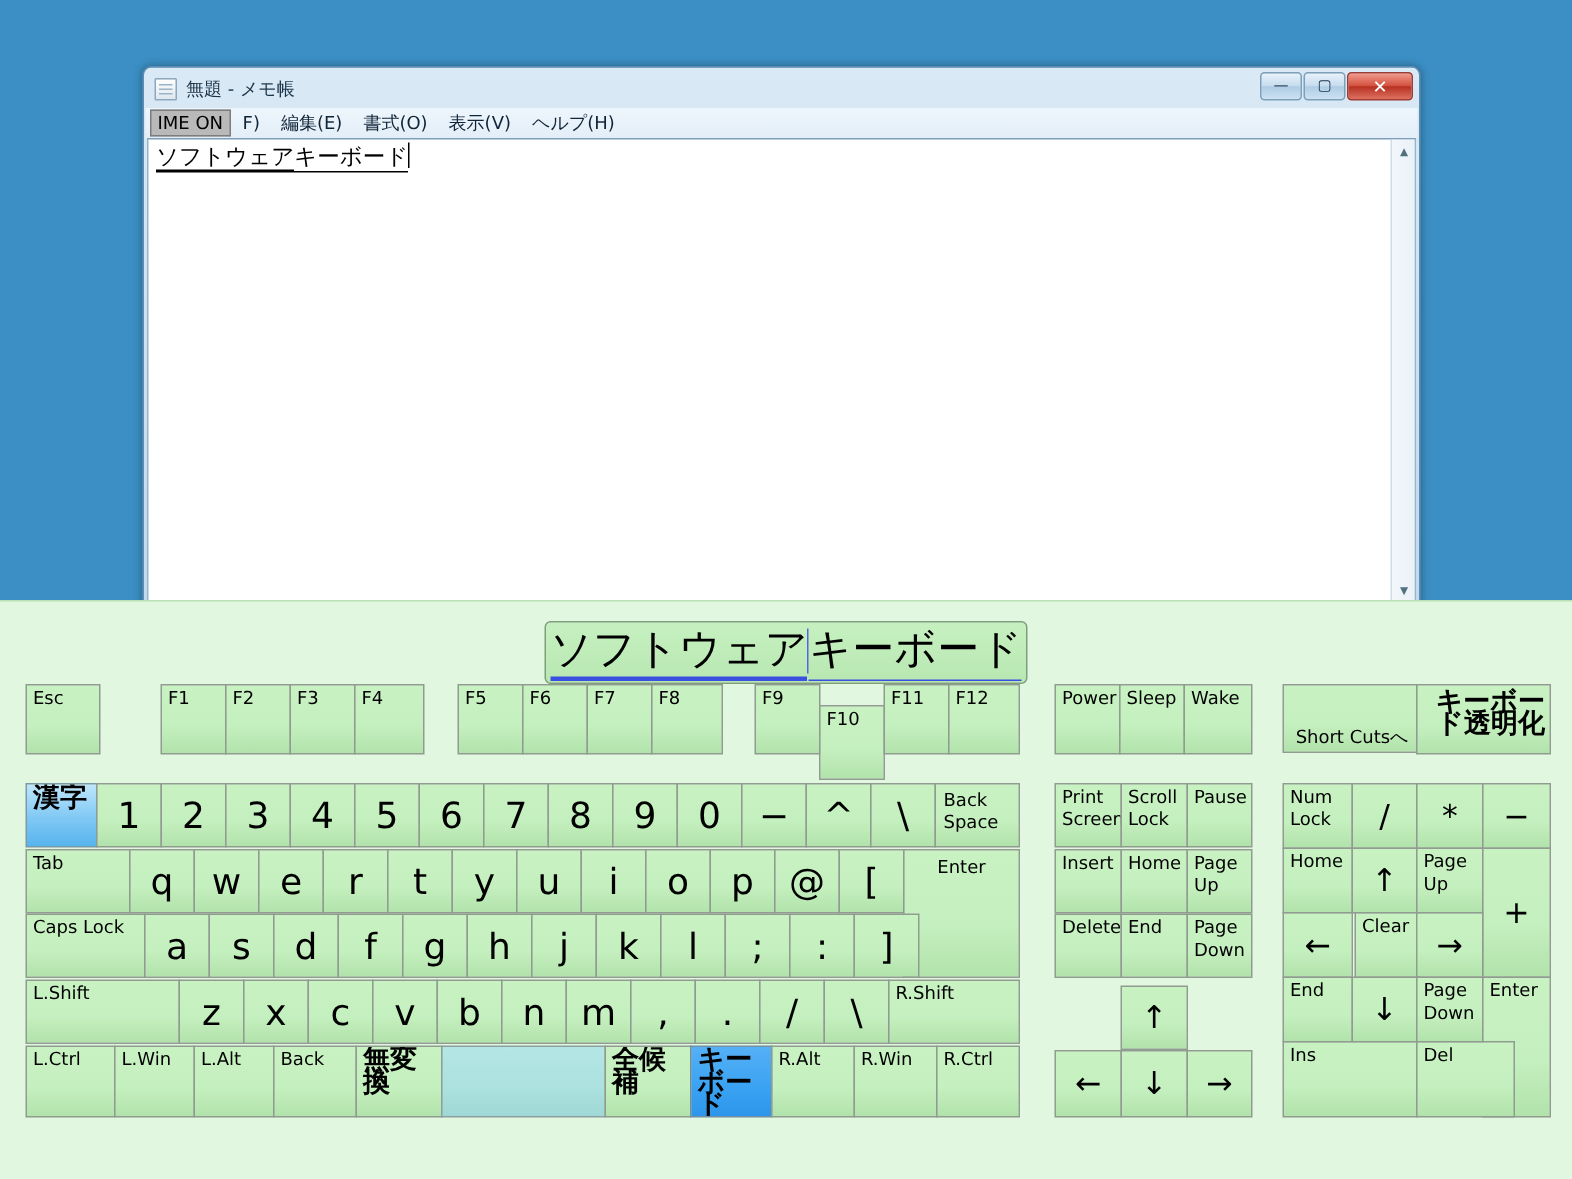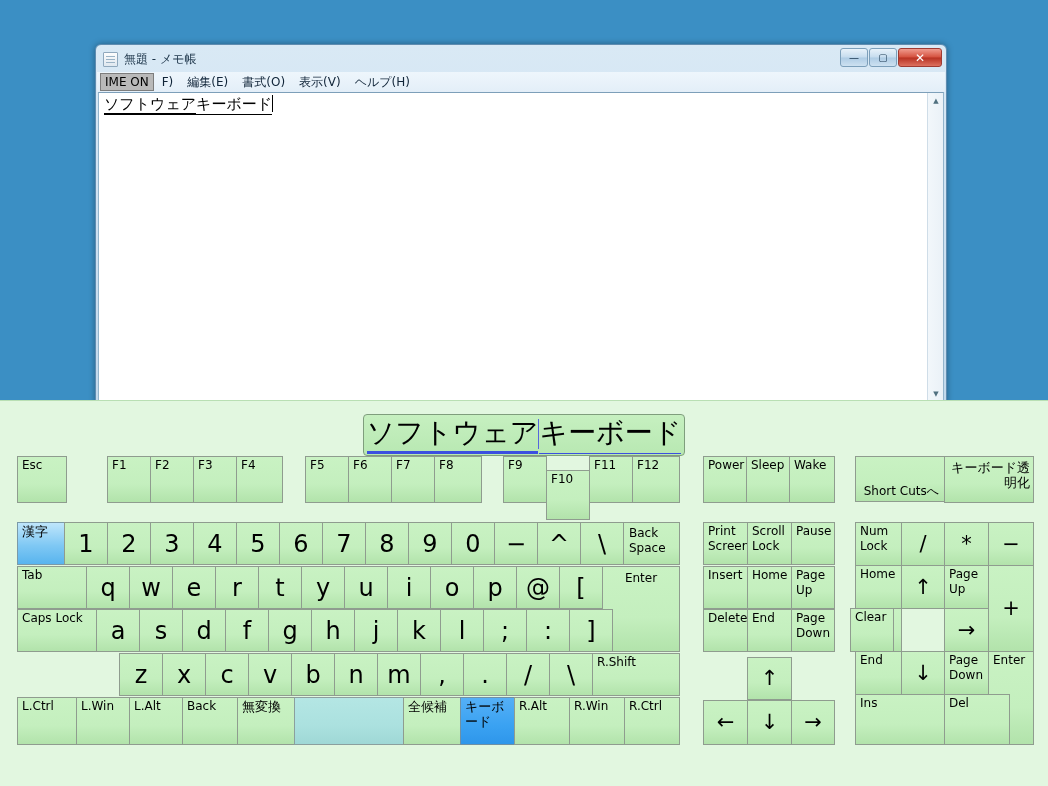--- a/index.html
+++ b/index.html
@@ -123,21 +123,21 @@
   .key .lbl {
     position:absolute; left:4px; top:1px; right:3px;
     font-size:12px; line-height:14px; color:#000;
   }
   .key.ctr .lbl {
     left:0; right:0; top:0; bottom:0;
     display:flex; align-items:center; justify-content:center;
     font-size:24px; line-height:1;
   }
   .key.ctr.med .lbl { font-size:21px; }
-  .key.jp .lbl { font-size:13px; line-height:15px; }
+  .key.jp .lbl { font-size:18px; line-height:15px;font-weight:bold; }
   .key.rt .lbl { text-align:right; }
   .key.br .lbl {
     left:4px; right:5px; top:auto; bottom:3px; text-align:right;
   }
   .key.blue {
     background:linear-gradient(to bottom,#bfe6fb 0%,#7fc8f4 55%,#58b4ee 100%);
     border-color:#7b9aa8;
   }
   .key.blue2 {
     background:linear-gradient(to bottom,#55b0f6 0%,#3aa2f2 60%,#2e96ea 100%);
@@ -369,20 +369,23 @@
   <div class="key ctr" style="left:483px;top:208px;width:44px;height:43px">
       <span class="lbl">;</span>
     </div>
   <div class="key ctr" style="left:526px;top:208px;width:44px;height:43px">
       <span class="lbl">:</span>
     </div>
   <div class="key ctr" style="left:569px;top:208px;width:44px;height:43px">
       <span class="lbl">]</span>
     </div>
 
+  <div class="key" style="left:17px;top:252px;width:103px;height:43px">
+      <span class="lbl">L.Shift</span>
+    </div>
   <div class="key ctr" style="left:119px;top:252px;width:44px;height:43px">
       <span class="lbl">z</span>
     </div>
   <div class="key ctr" style="left:162px;top:252px;width:44px;height:43px">
       <span class="lbl">x</span>
     </div>
   <div class="key ctr" style="left:205px;top:252px;width:44px;height:43px">
       <span class="lbl">c</span>
     </div>
   <div class="key ctr" style="left:248px;top:252px;width:44px;height:43px">
@@ -512,21 +515,21 @@
   <div class="key" style="left:944px;top:164px;width:45px;height:44px">
       <span class="lbl" style="line-height:15px">Page Up</span>
     </div>
   <div class="key ctr med" style="left:988px;top:164px;width:46px;height:87px">
       <span class="lbl">+</span>
     </div>
 
   <div class="key ctr med" style="left:855px;top:207px;width:47px;height:44px">
       <span class="lbl">←</span>
     </div>
-  <div class="key" style="left:850px;top:207px;width:44px;height:44px">
+  <div class="key" style="left:903px;top:207px;width:44px;height:44px">
       <span class="lbl">Clear</span>
     </div>
   <div class="key ctr med" style="left:944px;top:207px;width:45px;height:44px">
       <span class="lbl">→</span>
     </div>
 
   <div class="key" style="left:855px;top:250px;width:47px;height:44px">
       <span class="lbl">End</span>
     </div>
   <div class="key ctr med" style="left:901px;top:250px;width:44px;height:44px">

